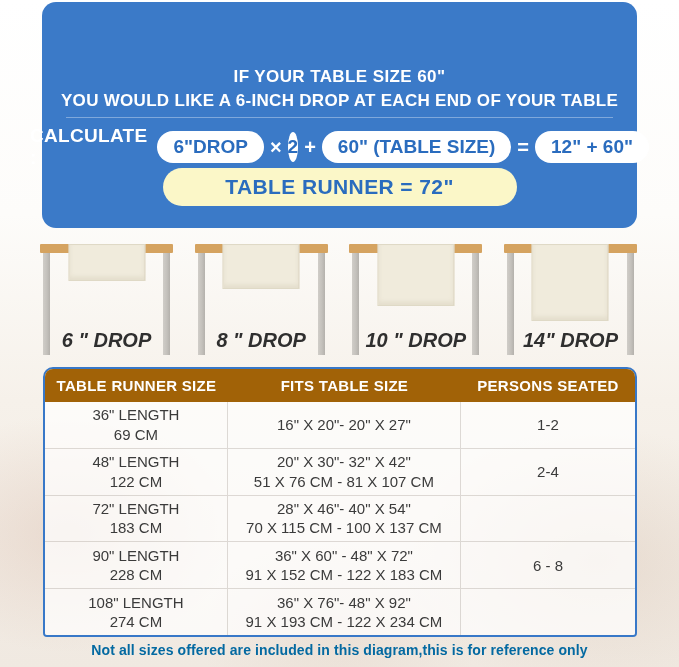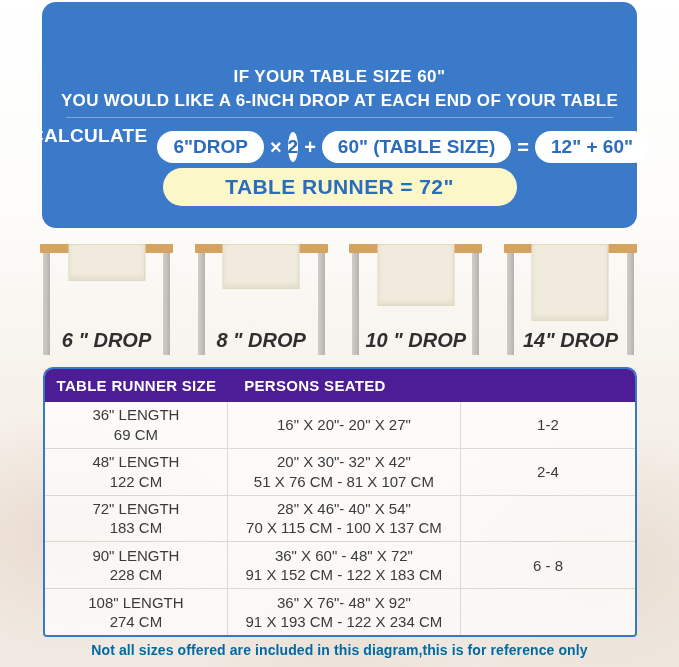--- a/index.html
+++ b/index.html
@@ -93,21 +93,21 @@
     z-index: 2; white-space: nowrap;
   }
 
   
   .size-table {
     position: absolute; left: 43px; top: 367px; width: 594px; height: 270px;
     border: 2px solid #3878c8; border-radius: 10px 10px 4px 4px;
     overflow: hidden;
   }
   .size-table-header {
-    display: flex; height: 33px; background: #4c1d95;
+    display: flex; height: 33px; background: #a16207;
     align-items: center;
   }
   .th {
     color: #ffffff; font-size: 15px; font-weight: bold; text-align: center;
     letter-spacing: 0.3px;
   }
   .col1 { width: 31%; }
   .col2 { width: 39.5%; }
   .col3 { width: 29.5%; }
   .size-table-body { height: 233px; display: flex; flex-direction: column; }
@@ -182,20 +182,21 @@
     <div class="tabletop"></div>
     <div class="runner" style="height: 77px;"></div>
     <div class="drop-label">14" DROP</div>
   </div>
 
 </div>
 
 <div class="size-table">
   <div class="size-table-header">
     <div class="th col1">TABLE RUNNER SIZE</div>
+    <div class="th col2">FITS TABLE SIZE</div>
     <div class="th col3">PERSONS SEATED</div>
   </div>
 
   <div class="size-table-body">
 
     <div class="trow">
       <div class="tcell col1">
         <div>36" LENGTH</div>
         <div>69 CM</div>
       </div>

